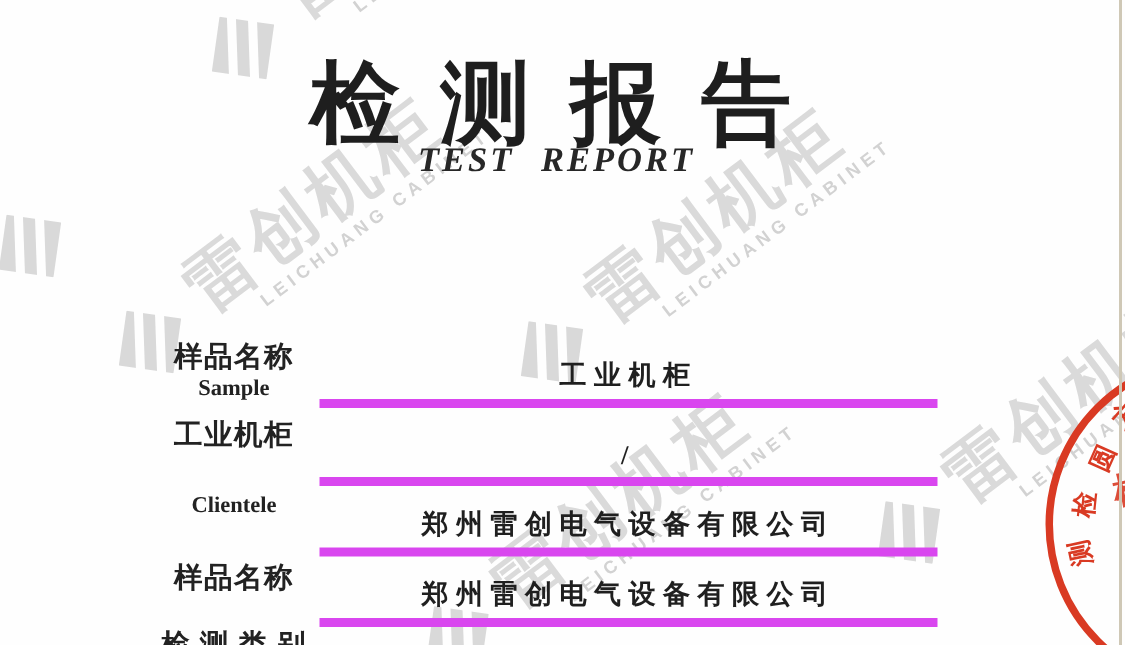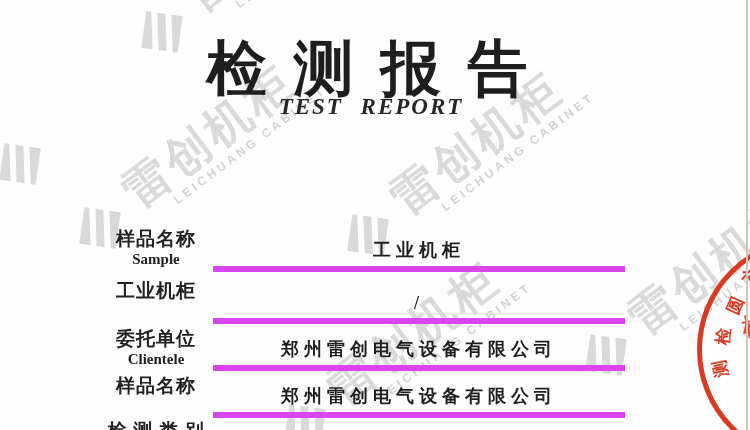--- a/index.html
+++ b/index.html
@@ -142,21 +142,20 @@
       <div class="len">Sample</div>
     </div>
     <div class="vrow vrow-1">工业机柜</div>
 
     <div class="lrow lrow-2">
       <div class="lcn">工业机柜</div>
     </div>
     <div class="vrow vrow-2">/</div>
 
     <div class="lrow lrow-3">
-      <div class="lcn">委托单位</div>
       <div class="len">Clientele</div>
     </div>
     <div class="vrow vrow-3">郑州雷创电气设备有限公司</div>
 
     <div class="lrow lrow-4">
       <div class="lcn">样品名称</div>
     </div>
     <div class="vrow vrow-4">郑州雷创电气设备有限公司</div>
 
     <div class="lrow lrow-5">

